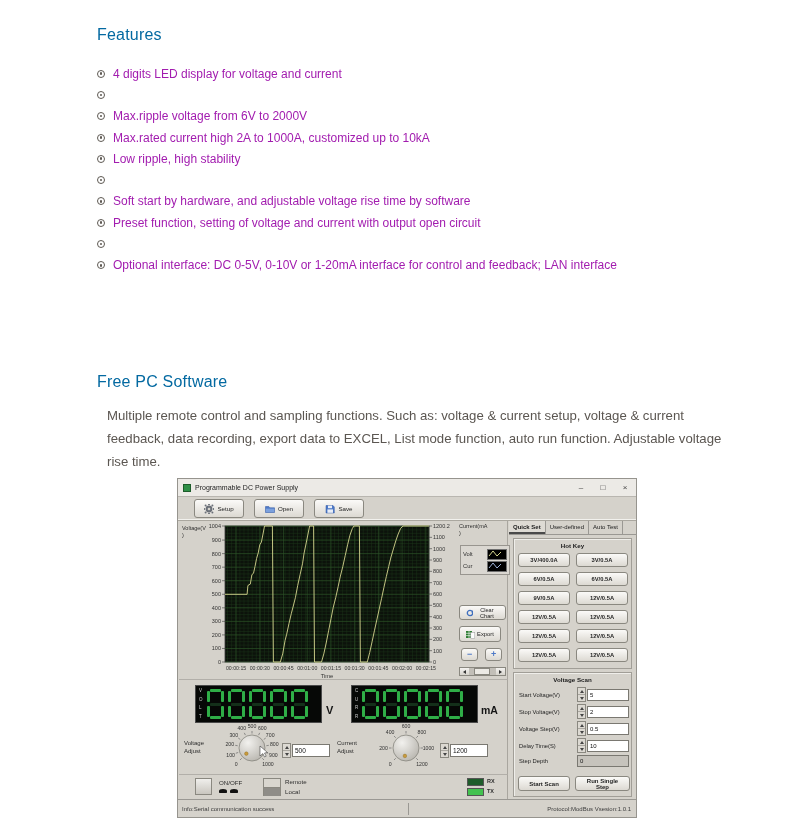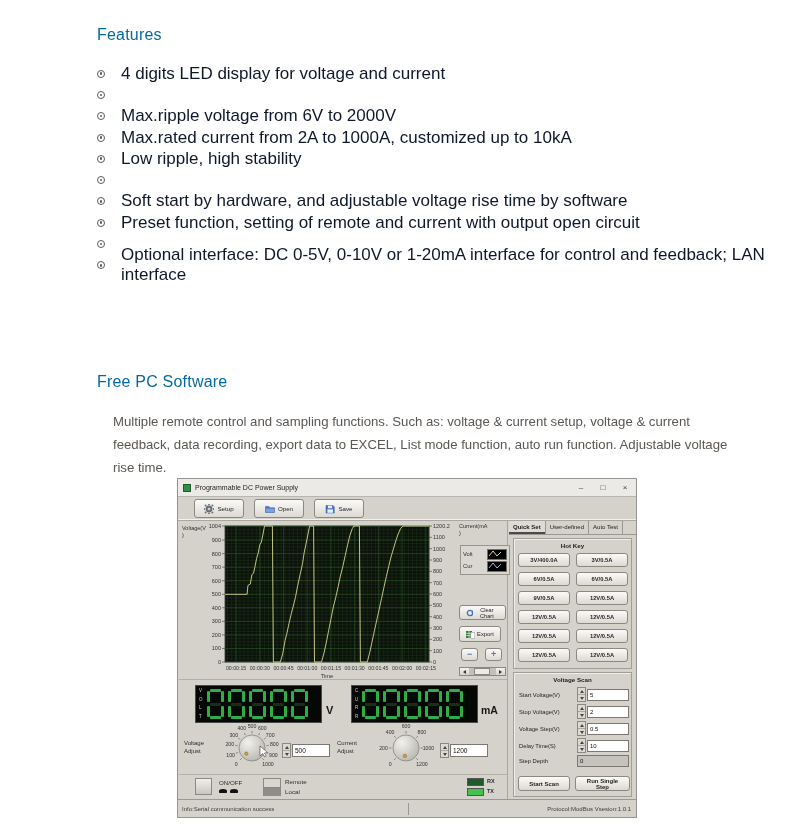--- a/index.html
+++ b/index.html
@@ -2,21 +2,21 @@
 <html><head>
 <meta charset="utf-8">
 <style>
   html,body{margin:0;padding:0;background:#fff;}
   body{width:793px;height:840px;position:relative;overflow:hidden;
        font-family:"Liberation Sans",sans-serif;color:#5b5651;}
   .abs{position:absolute;}
   
   .sect-title{font-size:16px;font-weight:500;color:#0369a1;letter-spacing:.2px;}
   #features-list{list-style:none;margin:0;padding:0;}
-  #features-list li{display:flex;align-items:center;gap:16px;height:21.3px;font-size:17px;color:#0f172a;}
+  #features-list li{display:flex;align-items:center;gap:8px;height:21.3px;font-size:12px;color:#a21caf;}
   .blt{width:8px;height:8px;border:1.3px solid #5e5953;border-radius:50%;display:inline-block;position:relative;flex:none;box-sizing:border-box;}
   .blt::after{content:"";position:absolute;left:1.6px;top:1.6px;width:2.6px;height:2.6px;background:#5e5953;border-radius:50%;}
   .para{font-size:13.2px;line-height:23px;color:#5b5651;}
   
   .appwin{left:177px;top:478px;width:460px;height:340px;background:#d5d2cb;border:1px solid #96948e;box-sizing:border-box;font-size:6px;color:#2e2e2e;}
   .titlebar{left:0;top:0;width:458px;height:18px;background:#eceae6;border-bottom:1px solid #b9b6b0;display:flex;align-items:center;box-sizing:border-box;}
   .appicon{width:8px;height:8px;margin:0 4px 0 5px;background:#2f8f46;border:1px solid #1d5c2a;box-sizing:border-box;}
   .apptitle{font-size:7px;color:#222;}
   .wctrls{margin-left:auto;display:flex;align-items:center;height:100%;}
   .wctrls span{width:22px;text-align:center;font-size:8px;color:#444;line-height:17px;}
@@ -96,48 +96,48 @@
     </li>
     <li>
       <span class="blt"></span>
     </li>
     <li>
       <span class="blt"></span>
       <span>Max.ripple voltage from 6V to 2000V</span>
     </li>
     <li>
       <span class="blt"></span>
-      <span>Max.rated current from 2A to 1000A, customized up to 10kA</span>
+      <span>Max.rated current high 2A to 1000A, customized up to 10kA</span>
     </li>
     <li>
       <span class="blt"></span>
       <span>Low ripple, high stability</span>
     </li>
     <li>
       <span class="blt"></span>
     </li>
     <li>
       <span class="blt"></span>
       <span>Soft start by hardware, and adjustable voltage rise time by software</span>
     </li>
     <li>
       <span class="blt"></span>
-      <span>Preset function, setting of remote and current with output open circuit</span>
+      <span>Preset function, setting of voltage and current with output open circuit</span>
     </li>
     <li>
       <span class="blt"></span>
     </li>
     <li>
       <span class="blt"></span>
       <span>Optional interface: DC 0-5V, 0-10V or 1-20mA interface for control and feedback; LAN interface</span>
     </li>
   </ul>
 
 <h2 class="abs sect-title" style="left:97px;top:373px;margin:0">Free PC Software</h2>
-<p class="abs para" style="left:97px;top:394px;width:618px;margin:16px">Multiple remote control and sampling functions. Such as: voltage &amp; current setup, voltage &amp; current feedback, data recording, export data to EXCEL, List mode function, auto run function. Adjustable voltage rise time.</p>
+<p class="abs para" style="left:97px;top:394px;width:618px;margin:10px">Multiple remote control and sampling functions. Such as: voltage &amp; current setup, voltage &amp; current feedback, data recording, export data to EXCEL, List mode function, auto run function. Adjustable voltage rise time.</p>
 
 <div class="abs appwin">
 
   <div class="abs titlebar">
     <span class="appicon"></span>
     <span class="apptitle">Programmable DC Power Supply</span>
     <span class="wctrls">
       <span>–</span>
       <span>□</span>
       <span>×</span>

